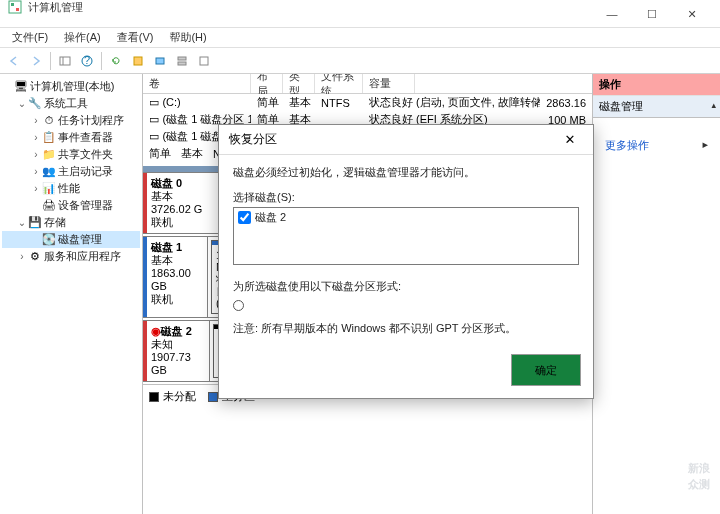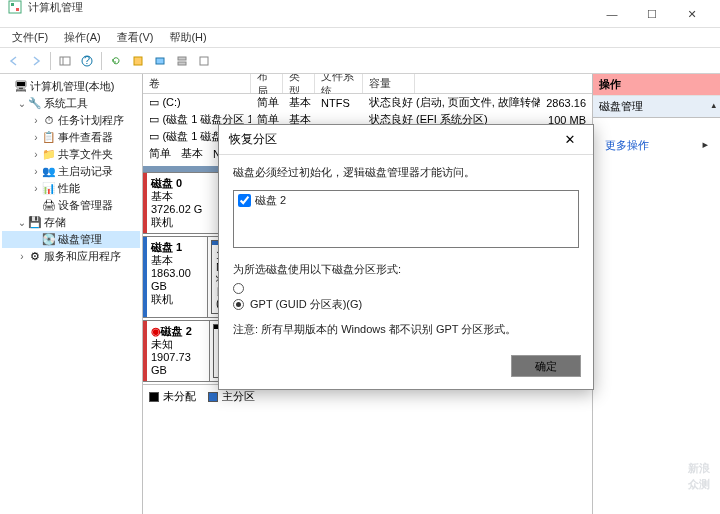--- a/index.html
+++ b/index.html
@@ -74,21 +74,21 @@
 .dialog-title .t { flex: 1; font-size: 12px; }
 .dialog-close { width: 26px; text-align: center; font-size: 13px; }
 .dialog-body { padding: 10px 14px; font-size: 11px; color: #222; }
 .dialog-body .msg { margin-bottom: 10px; }
 .disklist { border: 1px solid #7a7a7a; margin: 2px 0 14px; height: 58px; }
 .disklist .item { display: flex; align-items: center; padding: 2px 4px; gap: 4px; }
 .radio-row { display: flex; align-items: center; gap: 6px; margin: 3px 0; }
 .radio { width: 11px; height: 11px; border: 1px solid #555; border-radius: 50%; display: flex; align-items: center; justify-content: center; }
 .radio.checked::after { content: ""; width: 5px; height: 5px; background: #333; border-radius: 50%; }
 .dialog-btns { display: flex; justify-content: flex-end; gap: 8px; padding: 8px 12px 12px; border-top: 0; }
-.dbtn { min-width: 70px; height: 22px; border: 1px solid #999; background: #737373; display: flex; align-items: center; justify-content: center; }
+.dbtn { min-width: 70px; height: 32px; border: 1px solid #999; background: #15803d; display: flex; align-items: center; justify-content: center; }
 
 
 .watermark { position: absolute; right: 10px; bottom: 22px; color: #cfd3d8; font-size: 14px; font-weight: bold; text-align: center; line-height: 16px; opacity: 0.7; }
 </style>
 </head>
 <body>
 
 <div class="titlebar">
   <span class="icon">
     <svg width="14" height="14">
@@ -353,34 +353,31 @@
   </div>
 </div>
 
 <div class="dialog">
   <div class="dialog-title">
     <span class="t">恢复分区</span>
     <span class="dialog-close">✕</span>
   </div>
   <div class="dialog-body">
     <div class="msg">磁盘必须经过初始化，逻辑磁盘管理器才能访问。</div>
+    <div>选择磁盘(S):</div>
     <div class="disklist">
       <div class="item">
         <input type="checkbox" checked="" style="">
         <span>磁盘 2</span>
       </div>
     </div>
     <div style="margin-bottom:6px">为所选磁盘使用以下磁盘分区形式:</div>
     <div class="radio-row">
       <span class="radio"></span>
     </div>
-    <div class="radio-row">
-      <span class="radio checked"></span>
-      <span>GPT (GUID 分区表)(G)</span>
-    </div>
     <div style="margin-top:10px">注意: 所有早期版本的 Windows 都不识别 GPT 分区形式。</div>
   </div>
   <div class="dialog-btns">
     <div class="dbtn">确定</div>
   </div>
 </div>
 
 <div class="watermark">
   <div>新浪</div>
     <div>众测</div>

